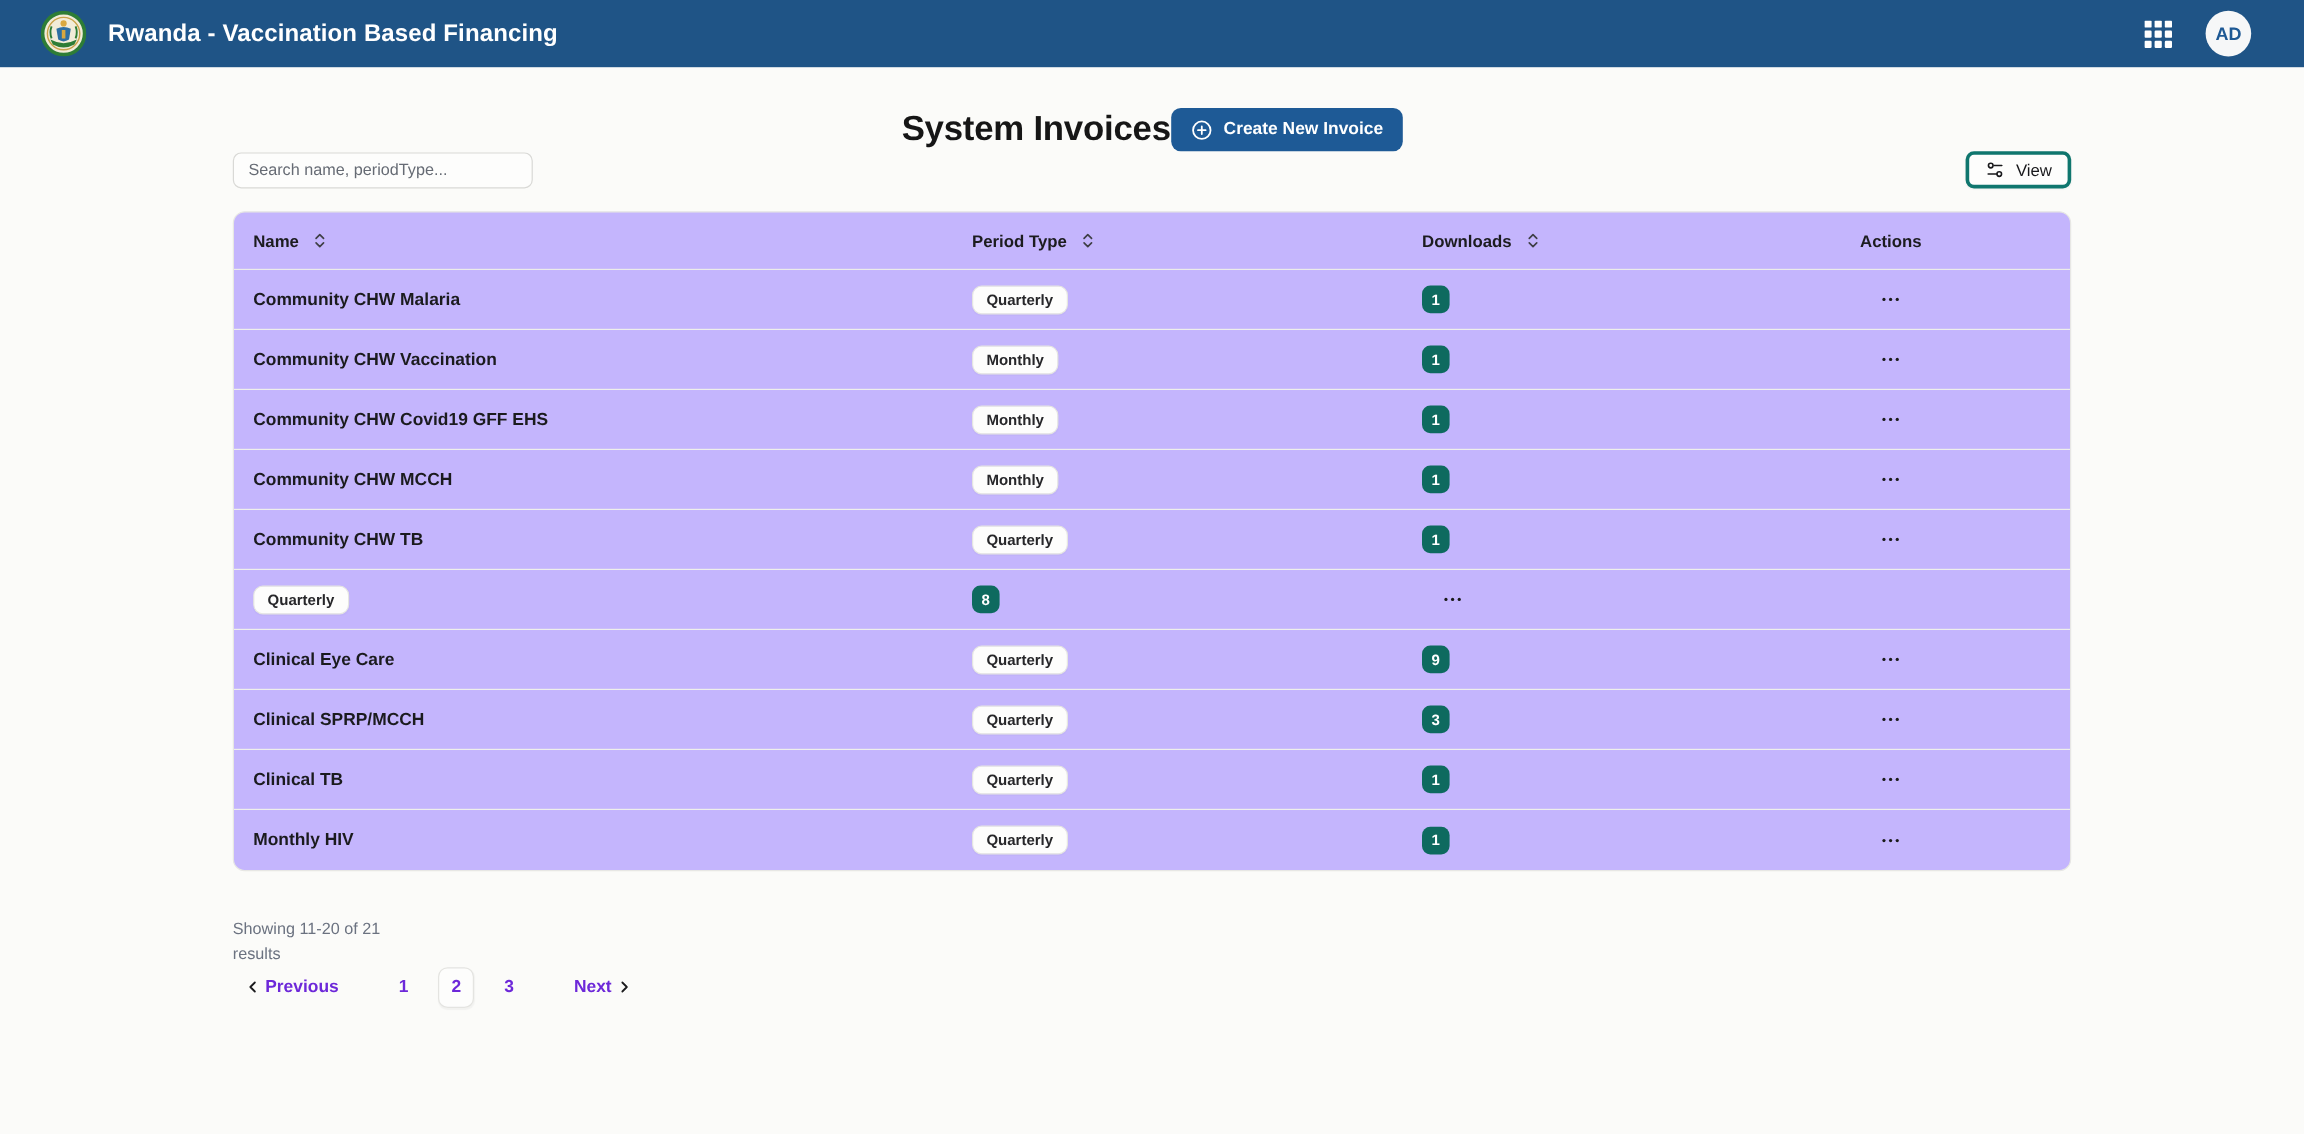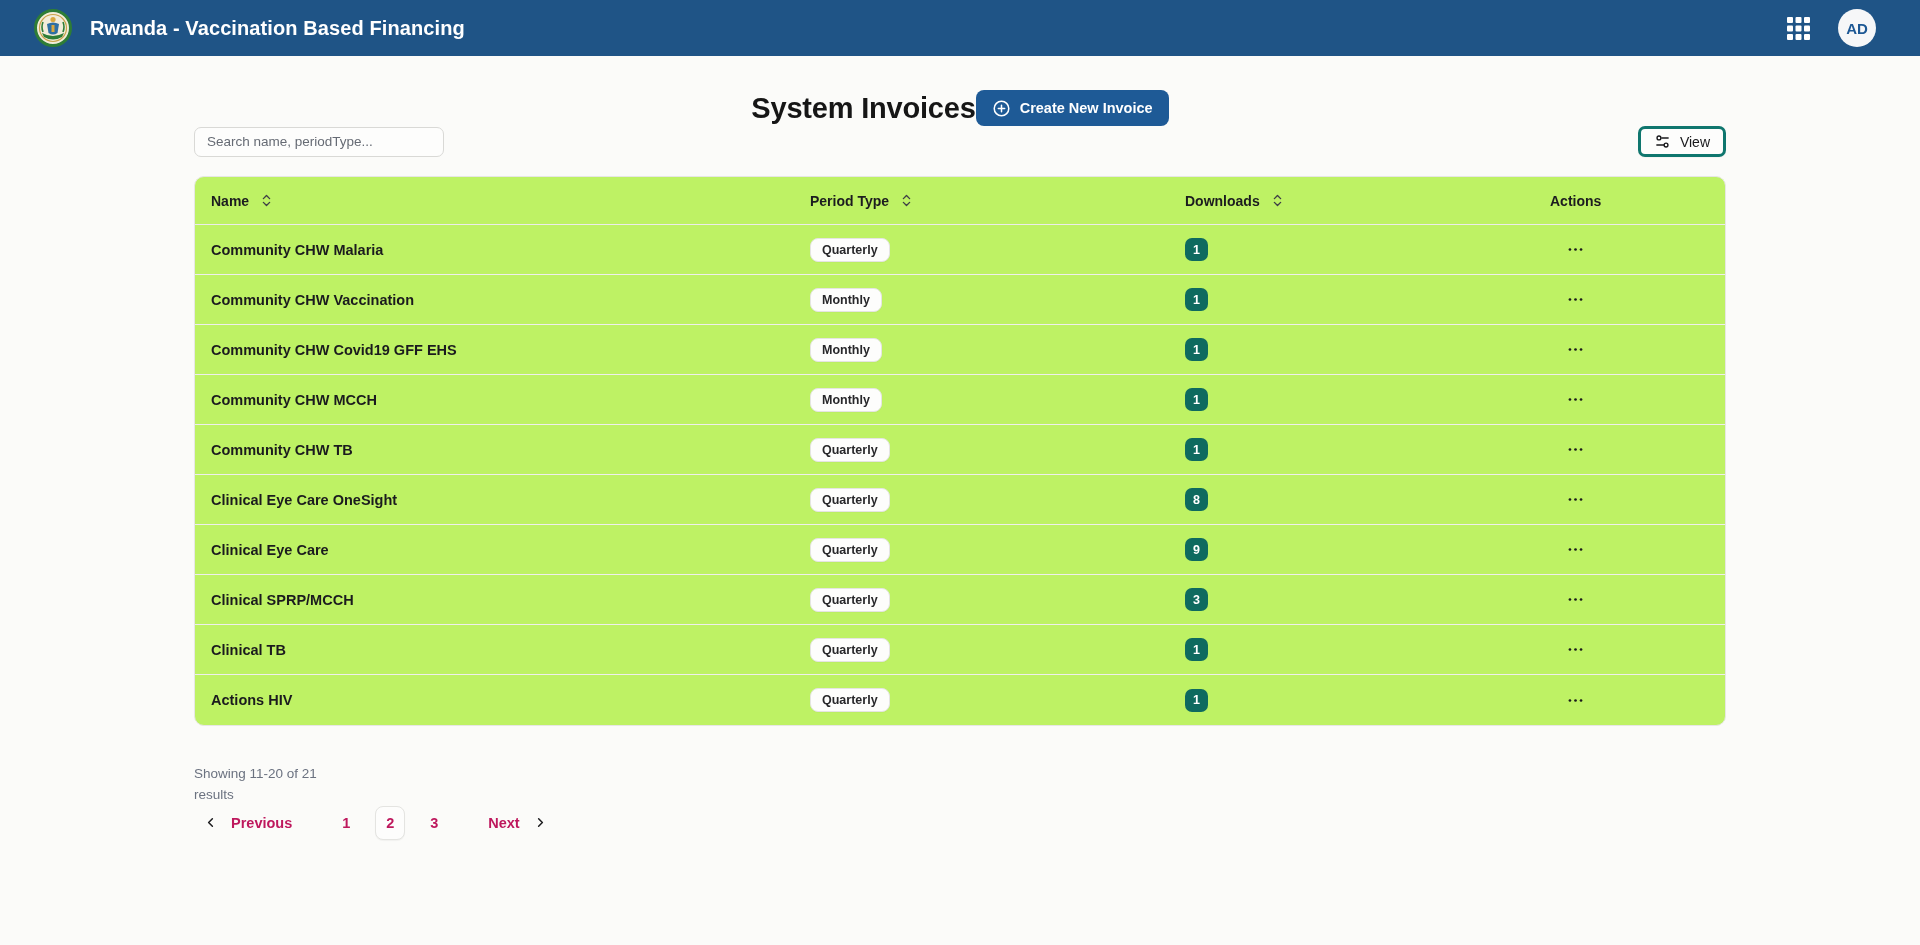--- a/index.html
+++ b/index.html
@@ -25,42 +25,42 @@
                  font-family:inherit; }
   .toolbar-row { display:flex; align-items:center; justify-content:space-between; }
   .search-input { width:250px; height:30px; border:1px solid #d9d9d6; border-radius:7px; background:#fdfdfc;
                   padding:0 12px; font-size:13.5px; font-family:inherit; color:#18181b; outline:none; }
   .search-input::placeholder { color:#666b74; }
   .btn-view { height:31px; background:#fdfdfc; border:3px solid #0f766e; border-radius:7px; padding:0 13px;
               display:flex; align-items:center; gap:9px; font-size:14px; font-weight:400; color:#18181b;
               cursor:pointer; font-family:inherit; box-shadow:0 1px 1px rgba(0,0,0,.03); }
 
   
-  .table-card { margin-top:19px; border:1px solid #e7e7e4; border-radius:10px; background:#bef264; overflow:hidden; }
+  .table-card { margin-top:19px; border:1px solid #e7e7e4; border-radius:10px; background:#c4b5fd; overflow:hidden; }
   .thead, .trow { display:grid; grid-template-columns:599px 375px 365px 1fr; align-items:center; }
   .thead { height:48px; border-bottom:1px solid #ececea; }
   .cell { padding:0 16px; }
   .th { display:flex; align-items:center; gap:10px; font-size:14px; font-weight:700; color:#1c1c1f; }
   .sort-btn { background:none; border:none; cursor:pointer; display:flex; align-items:center; padding:0; }
   .trow { height:50px; border-bottom:1px solid #efefec; }
   .trow:last-child { border-bottom:none; }
   .name-cell { font-size:14.5px; font-weight:700; color:#1b1b1e; }
   .chip { display:inline-block; background:#fdfdfc; border:1px solid #e5e5e2; border-radius:8px; padding:4px 11px;
           font-size:12.5px; font-weight:600; color:#27272a; box-shadow:0 1px 1px rgba(0,0,0,.02); }
   .dl-badge { display:inline-flex; min-width:23px; height:23px; align-items:center; justify-content:center;
               background:#0e6a5f; color:#fff; border-radius:7px; font-size:12.5px; font-weight:700; padding:0 6px; }
   .dots-btn { background:none; border:none; cursor:pointer; display:flex; align-items:center; padding:4px; margin-left:12px; }
 
   
   .footer-row { margin-top:38px; display:flex; align-items:flex-start;flex-direction:column; }
   .showing { width:160px; font-size:13.5px; color:#6b7280; line-height:1.55; }
   .pag-zone { flex:1; display:flex; justify-content:center; }
   .pagination { display:flex; align-items:center; gap:14px; }
-  .pag-item { background:none; border:none; font-family:inherit; font-size:14.5px; font-weight:600; color:#be185d;
-              display:flex; align-items:center; gap:13px; cursor:pointer; padding:6px 9px; }
+  .pag-item { background:none; border:none; font-family:inherit; font-size:14.5px; font-weight:600; color:#6d28d9;
+              display:flex; align-items:center; gap:3px; cursor:pointer; padding:6px 9px; }
   .page-num { min-width:30px; justify-content:center; }
   .page-current { background:#fdfdfc; border:1px solid #e4e4e1; border-radius:8px; height:34px;
                   box-shadow:0 1px 1px rgba(0,0,0,.04); }
   .pag-prev { margin-right:16px; } .pag-next { margin-left:16px; }
 </style>
 </head>
 <body>
 
 <div class="navbar">
   <div class="nav-left">
@@ -222,21 +222,20 @@
           <button class="dots-btn">
             <svg width="19" height="19" viewBox="0 0 24 24" fill="#1a1a1a">
               <circle cx="5" cy="12" r="1.7"></circle>
               <circle cx="12" cy="12" r="1.7"></circle>
               <circle cx="19" cy="12" r="1.7"></circle>
             </svg>
           </button>
         </div>
     </div>
     <div class="trow">
-      <div class="cell name-cell">Clinical Eye Care OneSight</div>
       <div class="cell"><span class="chip">Quarterly</span></div>
       <div class="cell"><span class="dl-badge">8</span></div>
       <div class="cell">
           <button class="dots-btn">
             <svg width="19" height="19" viewBox="0 0 24 24" fill="#1a1a1a">
               <circle cx="5" cy="12" r="1.7"></circle>
               <circle cx="12" cy="12" r="1.7"></circle>
               <circle cx="19" cy="12" r="1.7"></circle>
             </svg>
           </button>
@@ -278,21 +277,21 @@
           <button class="dots-btn">
             <svg width="19" height="19" viewBox="0 0 24 24" fill="#1a1a1a">
               <circle cx="5" cy="12" r="1.7"></circle>
               <circle cx="12" cy="12" r="1.7"></circle>
               <circle cx="19" cy="12" r="1.7"></circle>
             </svg>
           </button>
         </div>
     </div>
     <div class="trow">
-      <div class="cell name-cell">Actions HIV</div>
+      <div class="cell name-cell">Monthly HIV</div>
       <div class="cell"><span class="chip">Quarterly</span></div>
       <div class="cell"><span class="dl-badge">1</span></div>
       <div class="cell">
           <button class="dots-btn">
             <svg width="19" height="19" viewBox="0 0 24 24" fill="#1a1a1a">
               <circle cx="5" cy="12" r="1.7"></circle>
               <circle cx="12" cy="12" r="1.7"></circle>
               <circle cx="19" cy="12" r="1.7"></circle>
             </svg>
           </button>

